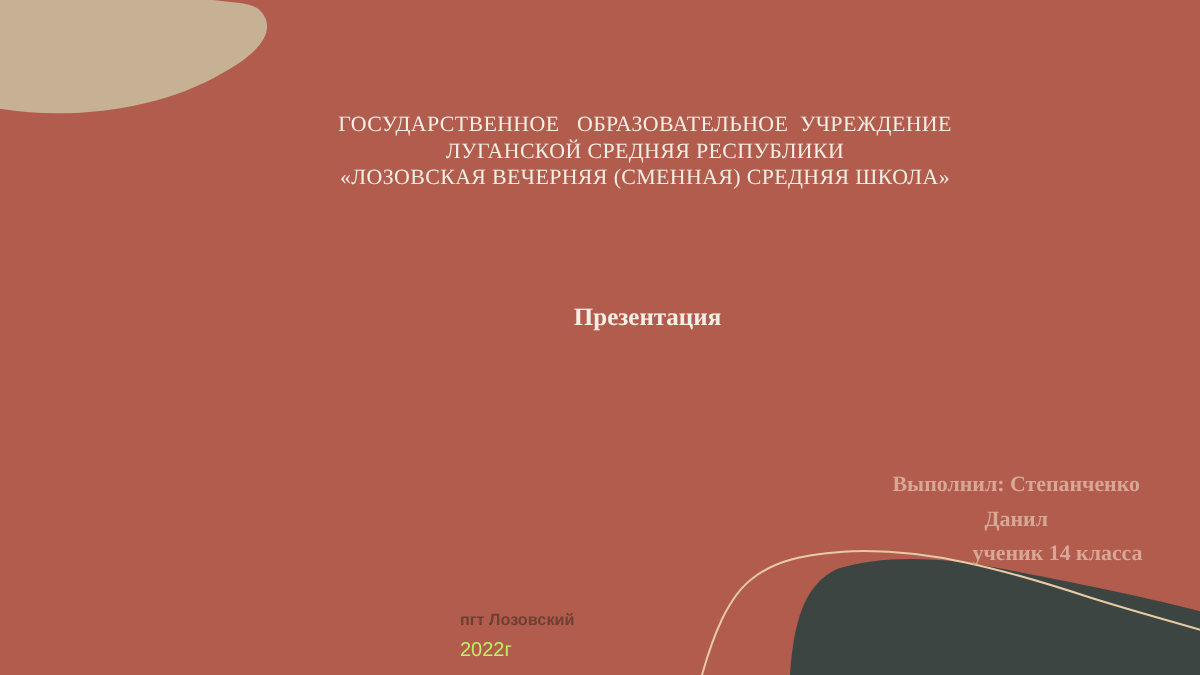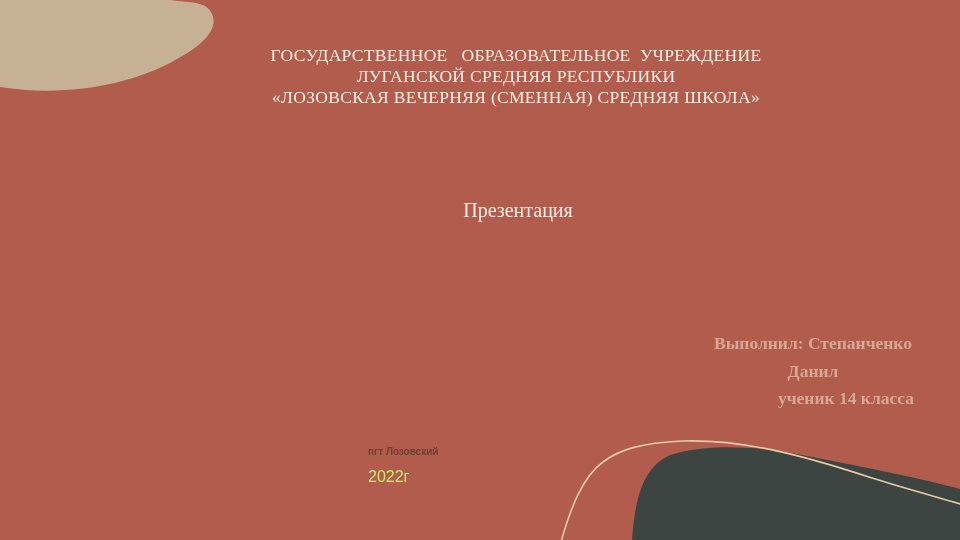--- a/index.html
+++ b/index.html
@@ -15,21 +15,21 @@
     background: #B15C4C;
     font-family: "Liberation Serif", serif;
   }
   .deco-svg {
     position: absolute;
     top: 0; left: 0;
     width: 960px; height: 540px;
     pointer-events: none;
     z-index: 0;
   }
-  .text-layer { position: absolute; z-index: 1; }
+  .text-layer { position: absolute; z-index: 1; margin-top: 44px; }
 
   .institution {
     left: 96px;
     top: 45px;
     width: 840px;
     text-align: center;
     color: #F4EEE5;
     font-size: 17.5px;
     line-height: 21px;
     letter-spacing: 0.3px;
@@ -37,20 +37,21 @@
   .institution .line { white-space: pre-wrap; }
 
   .subtitle-block {
     left: 100px;
     top: 199px;
     width: 836px;
     text-align: center;
     color: #F4EEE5;
     font-size: 20px;
     line-height: 22px;
+    font-weight: bold;
   }
   .main-title {
     left: 100px;
     top: 219px;
     width: 836px;
     text-align: center;
     color: #F4EEE5;
     font-size: 40px;
     line-height: 44px;
     word-spacing: 10px;
@@ -68,21 +69,21 @@
   }
   .credits .line { white-space: pre-wrap; }
   .credits .line.indented { padding-left: 66px; }
 
   .location {
     left: 368px;
     top: 443px;
     color: #6E4034;
     font-family: "Liberation Sans", sans-serif;
     font-weight: bold;
-    font-size: 10px;
+    font-size: 13px;
     line-height: 17px;
   }
   .year {
     left: 368px;
     top: 468px;
     color: #bef264;
     font-family: "Liberation Sans", sans-serif;
     font-size: 16px;
     line-height: 18px;
   }

